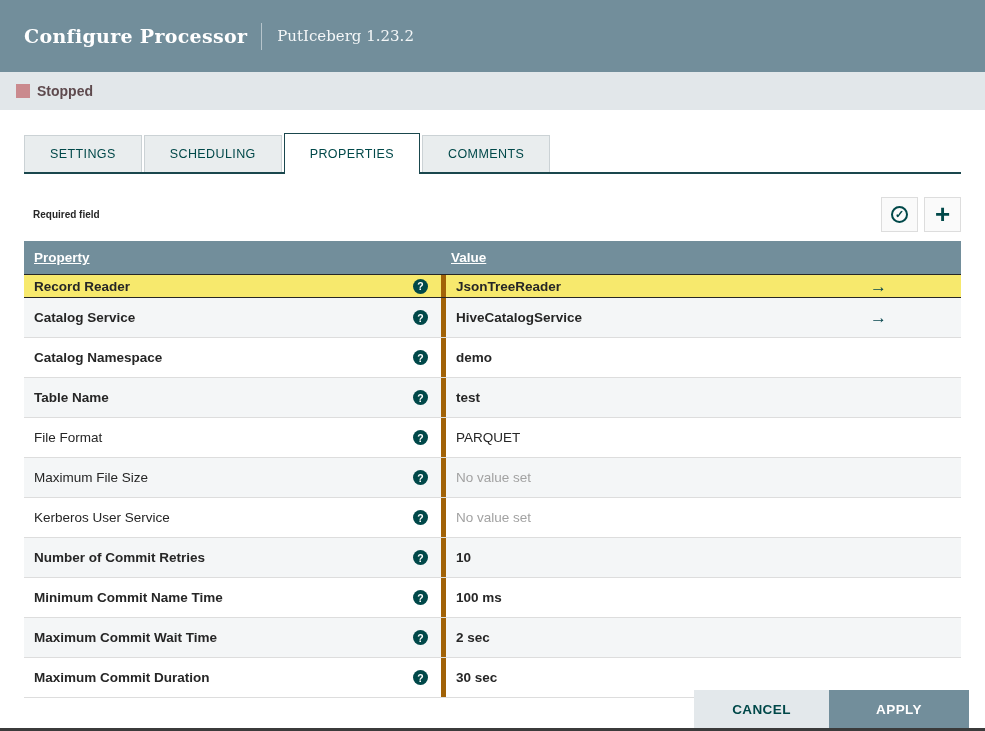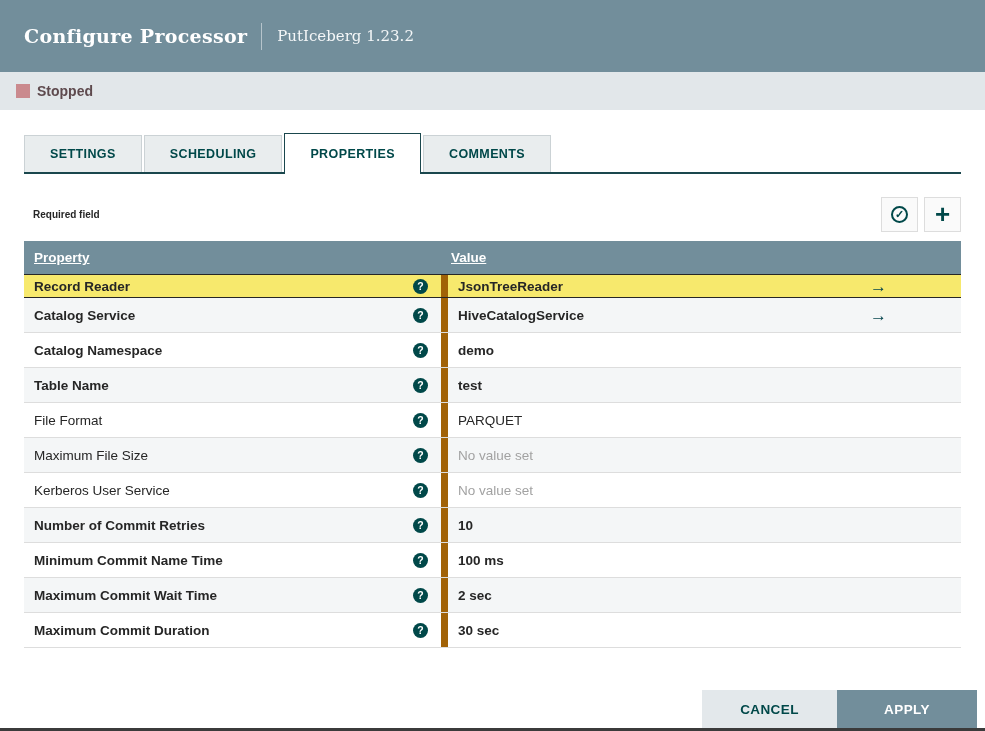--- a/index.html
+++ b/index.html
@@ -42,21 +42,21 @@
   .content { margin:0 24px; }
 
   
   .tabs { position:relative; height:41px; margin-top:23px; }
   .tab-underline { position:absolute; left:0; right:0; bottom:0; height:2px; background:#1A474D; }
   .tab-row { position:absolute; left:0; bottom:0; display:flex; align-items:flex-end; }
   .tab {
     height:37px; margin-right:2px; padding:0 25px;
     background:#E9EDEE; border:1px solid #CBD2D5; border-bottom:none;
     display:flex; align-items:center; justify-content:center;
-    font-size:12.5px; font-weight:bold; letter-spacing:.4px;
+    font-size:12.5px; font-weight:normal; letter-spacing:.4px;
     color:#004849; cursor:pointer; position:relative; bottom:2px;
   }
   .tab.active {
     height:41px; bottom:0; background:#ffffff; z-index:2;
     border:1px solid #1A474D; border-bottom:none;
   }
 
   
   .toolbar {
     margin-top:22px; height:36px;
@@ -75,48 +75,48 @@
   }
   .plus-glyph { font-size:26px; font-weight:bold; color:#004849; line-height:20px; }
 
   
   .prop-table { margin-top:9px; width:937px; }
   .t-header {
     height:33px; background:#728E9B; display:flex; align-items:center;
     color:#ffffff; font-size:13.5px; font-weight:bold;text-decoration:underline;
   }
   .t-body .row {
-    display:flex; height:35px; align-items:stretch;
+    display:flex; height:40px; align-items:stretch;
     background:#ffffff; border-bottom:1px solid #DDDDDD;
     font-size:13.5px; cursor:default;
   }
   .t-body .row.alt { background:#F4F6F7; }
   .t-body .row.selected {
     background:#F7E96D;
     border-top:1px solid #262626; border-bottom:1px solid #262626;
     height:24px;
   }
   .col-prop { width:417px; display:flex; align-items:center; padding-left:10px; }
   .col-val  { width:416px; display:flex; align-items:center; padding-left:10px;
-              border-left:7px solid #a16207; }
+              border-left:5px solid #a16207; }
   .t-header .col-val { border-left:none; }
   .col-arrow { flex:1; display:flex; align-items:center; padding-left:13px; }
   .prop-name { flex:1; }
   .bold { font-weight:bold; }
   .no-value { color:#A2A2A2; }
   .help-icon {
     width:15px; height:15px; border-radius:50%; background:#004849;
     color:#ffffff; font-size:10.5px; font-weight:bold;
     display:flex; align-items:center; justify-content:center;
     margin-right:13px; cursor:pointer; flex:0 0 auto;
   }
   .arrow-glyph { color:#06454D; font-size:17px; font-weight:bold; cursor:pointer; line-height:1; }
 
   
-  .footer { position:absolute; right:8px; bottom:3px; display:flex; }
+  .footer { position:absolute; right:16px; bottom:3px; display:flex; }
   .btn {
     height:38px; display:flex; align-items:center; justify-content:center;
     font-size:13.5px; font-weight:bold; letter-spacing:.4px; cursor:pointer;
   }
   .btn-cancel { width:135px; background:#E3E8EB; color:#004849; }
   .btn-apply  { width:140px; background:#728E9B; color:#ffffff; }
 
   .bottom-edge { position:absolute; left:0; right:0; bottom:0; height:3px; background:#3B3B3B; }
 </style>
 </head>

